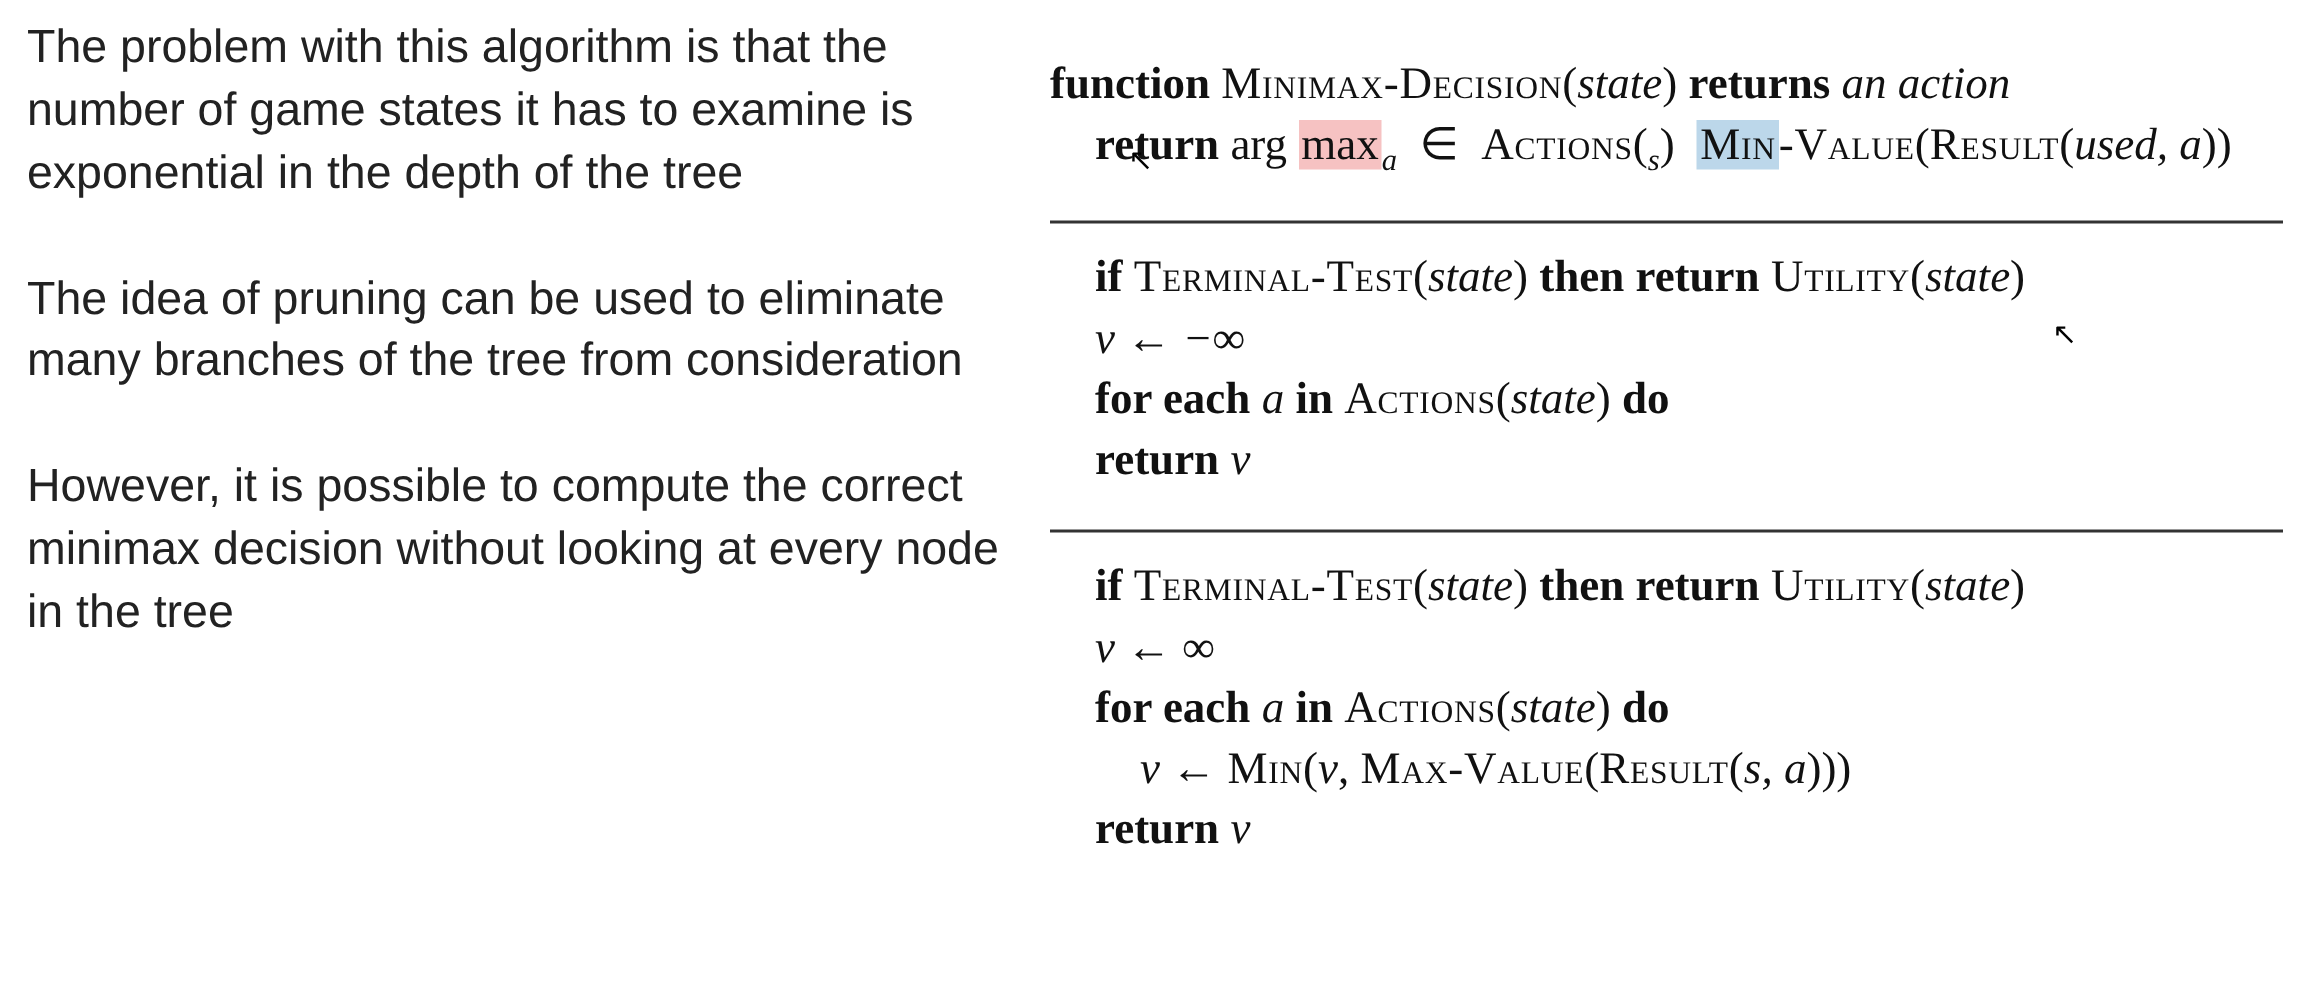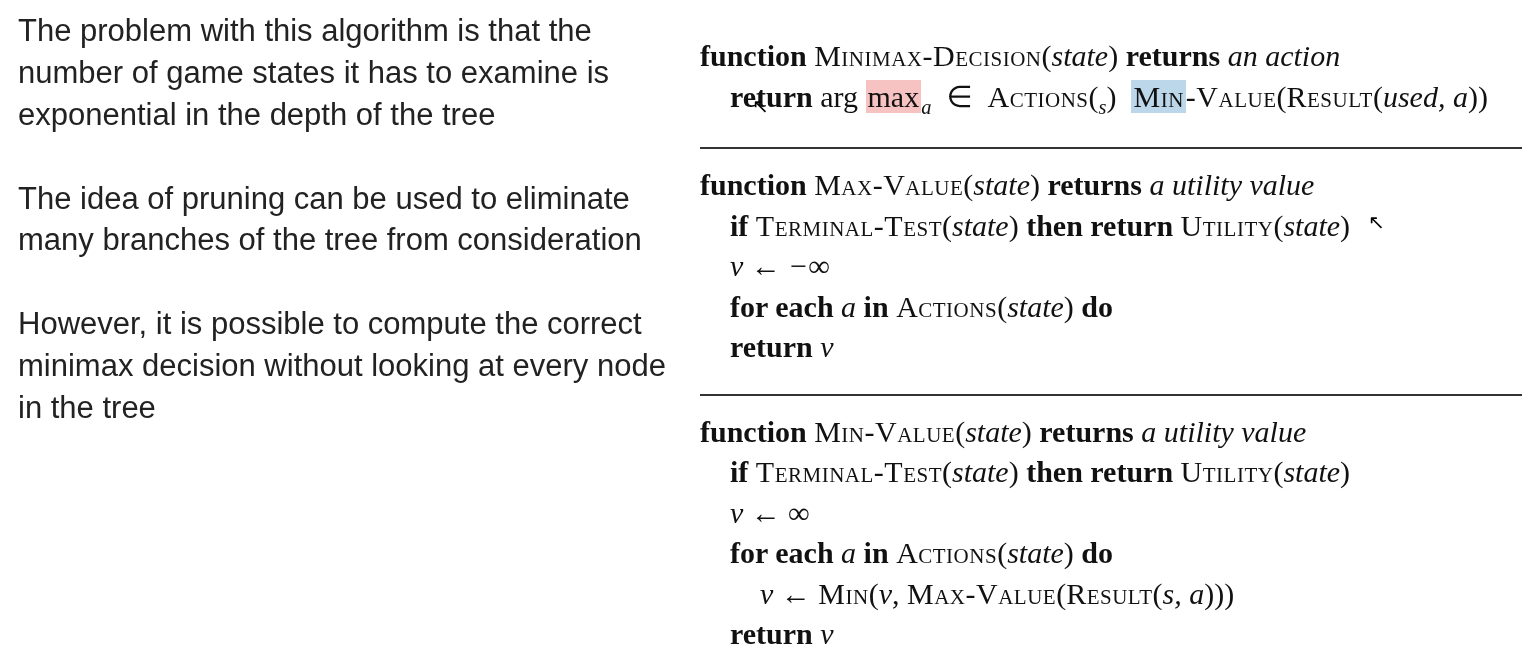--- a/index.html
+++ b/index.html
@@ -88,26 +88,20 @@
         <span class="hl-pink">max</span><span class="sub">a</span>
         &nbsp;<span class="sym">∈</span>&nbsp;
         <span class="fn">Actions</span>(<span class="sub">s</span>)
         &nbsp;<span class="hl-blue fn">Min</span><span class="fn">-Value</span>(<span class="fn">Result</span>(<span class="it">used, a</span>))
       </div>
     </div>
 
     <div class="rule"></div>
 
     <div class="algo-block">
-      <div>
-        <span class="kw">function</span>
-        <span class="fn">Max-Value</span>(<span class="it">state</span>)
-        <span class="kw">returns</span>
-        <span class="it">a utility value</span>
-      </div>
       <div class="ind1">
         <span class="kw">if</span>
         <span class="fn">Terminal-Test</span>(<span class="it">state</span>)
         <span class="kw">then return</span>
         <span class="fn">Utility</span>(<span class="it">state</span>)
       </div>
       <div class="ind1 it">v ← −∞</div>
       <div class="ind1">
         <span class="kw">for each</span>
         <span class="it">a</span>
@@ -117,26 +111,20 @@
       </div>
       <div class="ind1">
         <span class="kw">return</span>
         <span class="it">v</span>
       </div>
     </div>
 
     <div class="rule"></div>
 
     <div class="algo-block">
-      <div>
-        <span class="kw">function</span>
-        <span class="fn">Min-Value</span>(<span class="it">state</span>)
-        <span class="kw">returns</span>
-        <span class="it">a utility value</span>
-      </div>
       <div class="ind1">
         <span class="kw">if</span>
         <span class="fn">Terminal-Test</span>(<span class="it">state</span>)
         <span class="kw">then return</span>
         <span class="fn">Utility</span>(<span class="it">state</span>)
       </div>
       <div class="ind1 it">v ← ∞</div>
       <div class="ind1">
         <span class="kw">for each</span>
         <span class="it">a</span>

